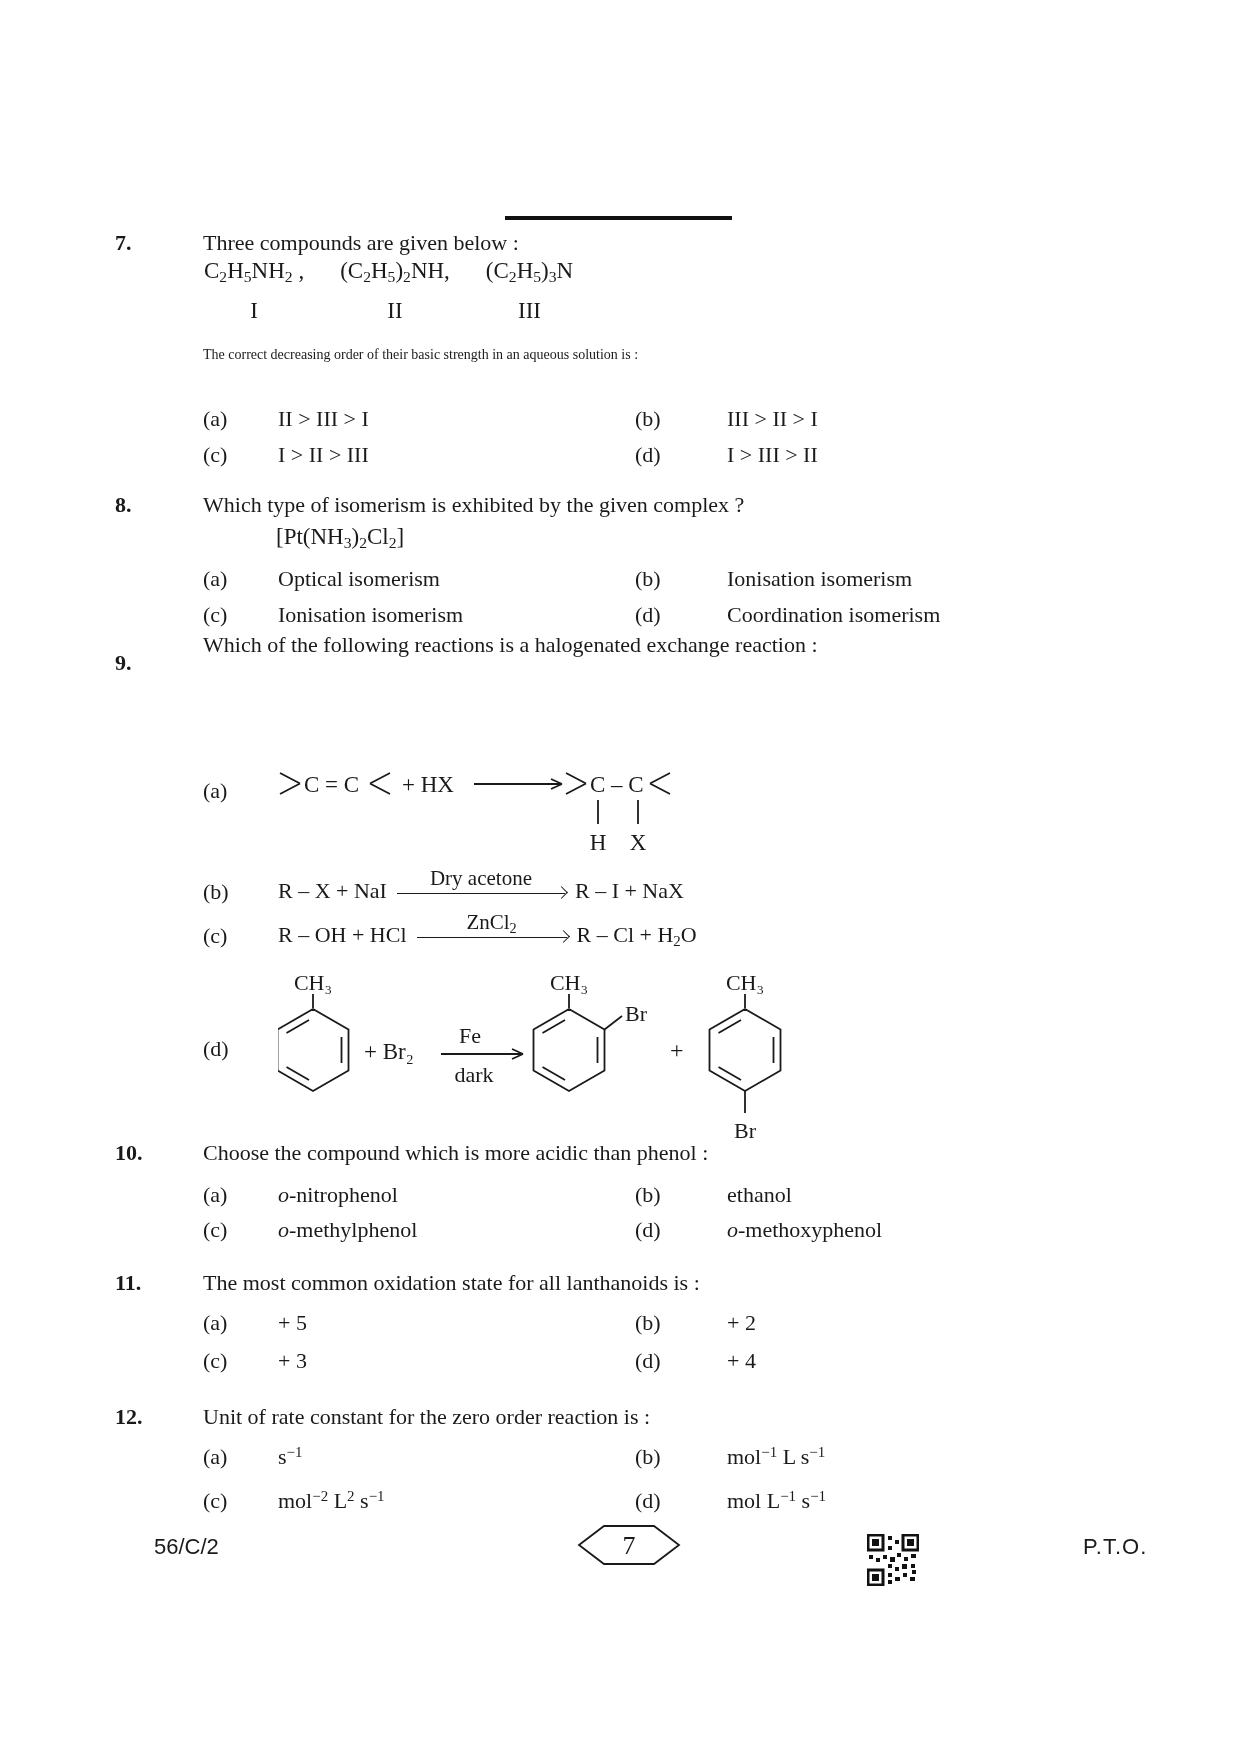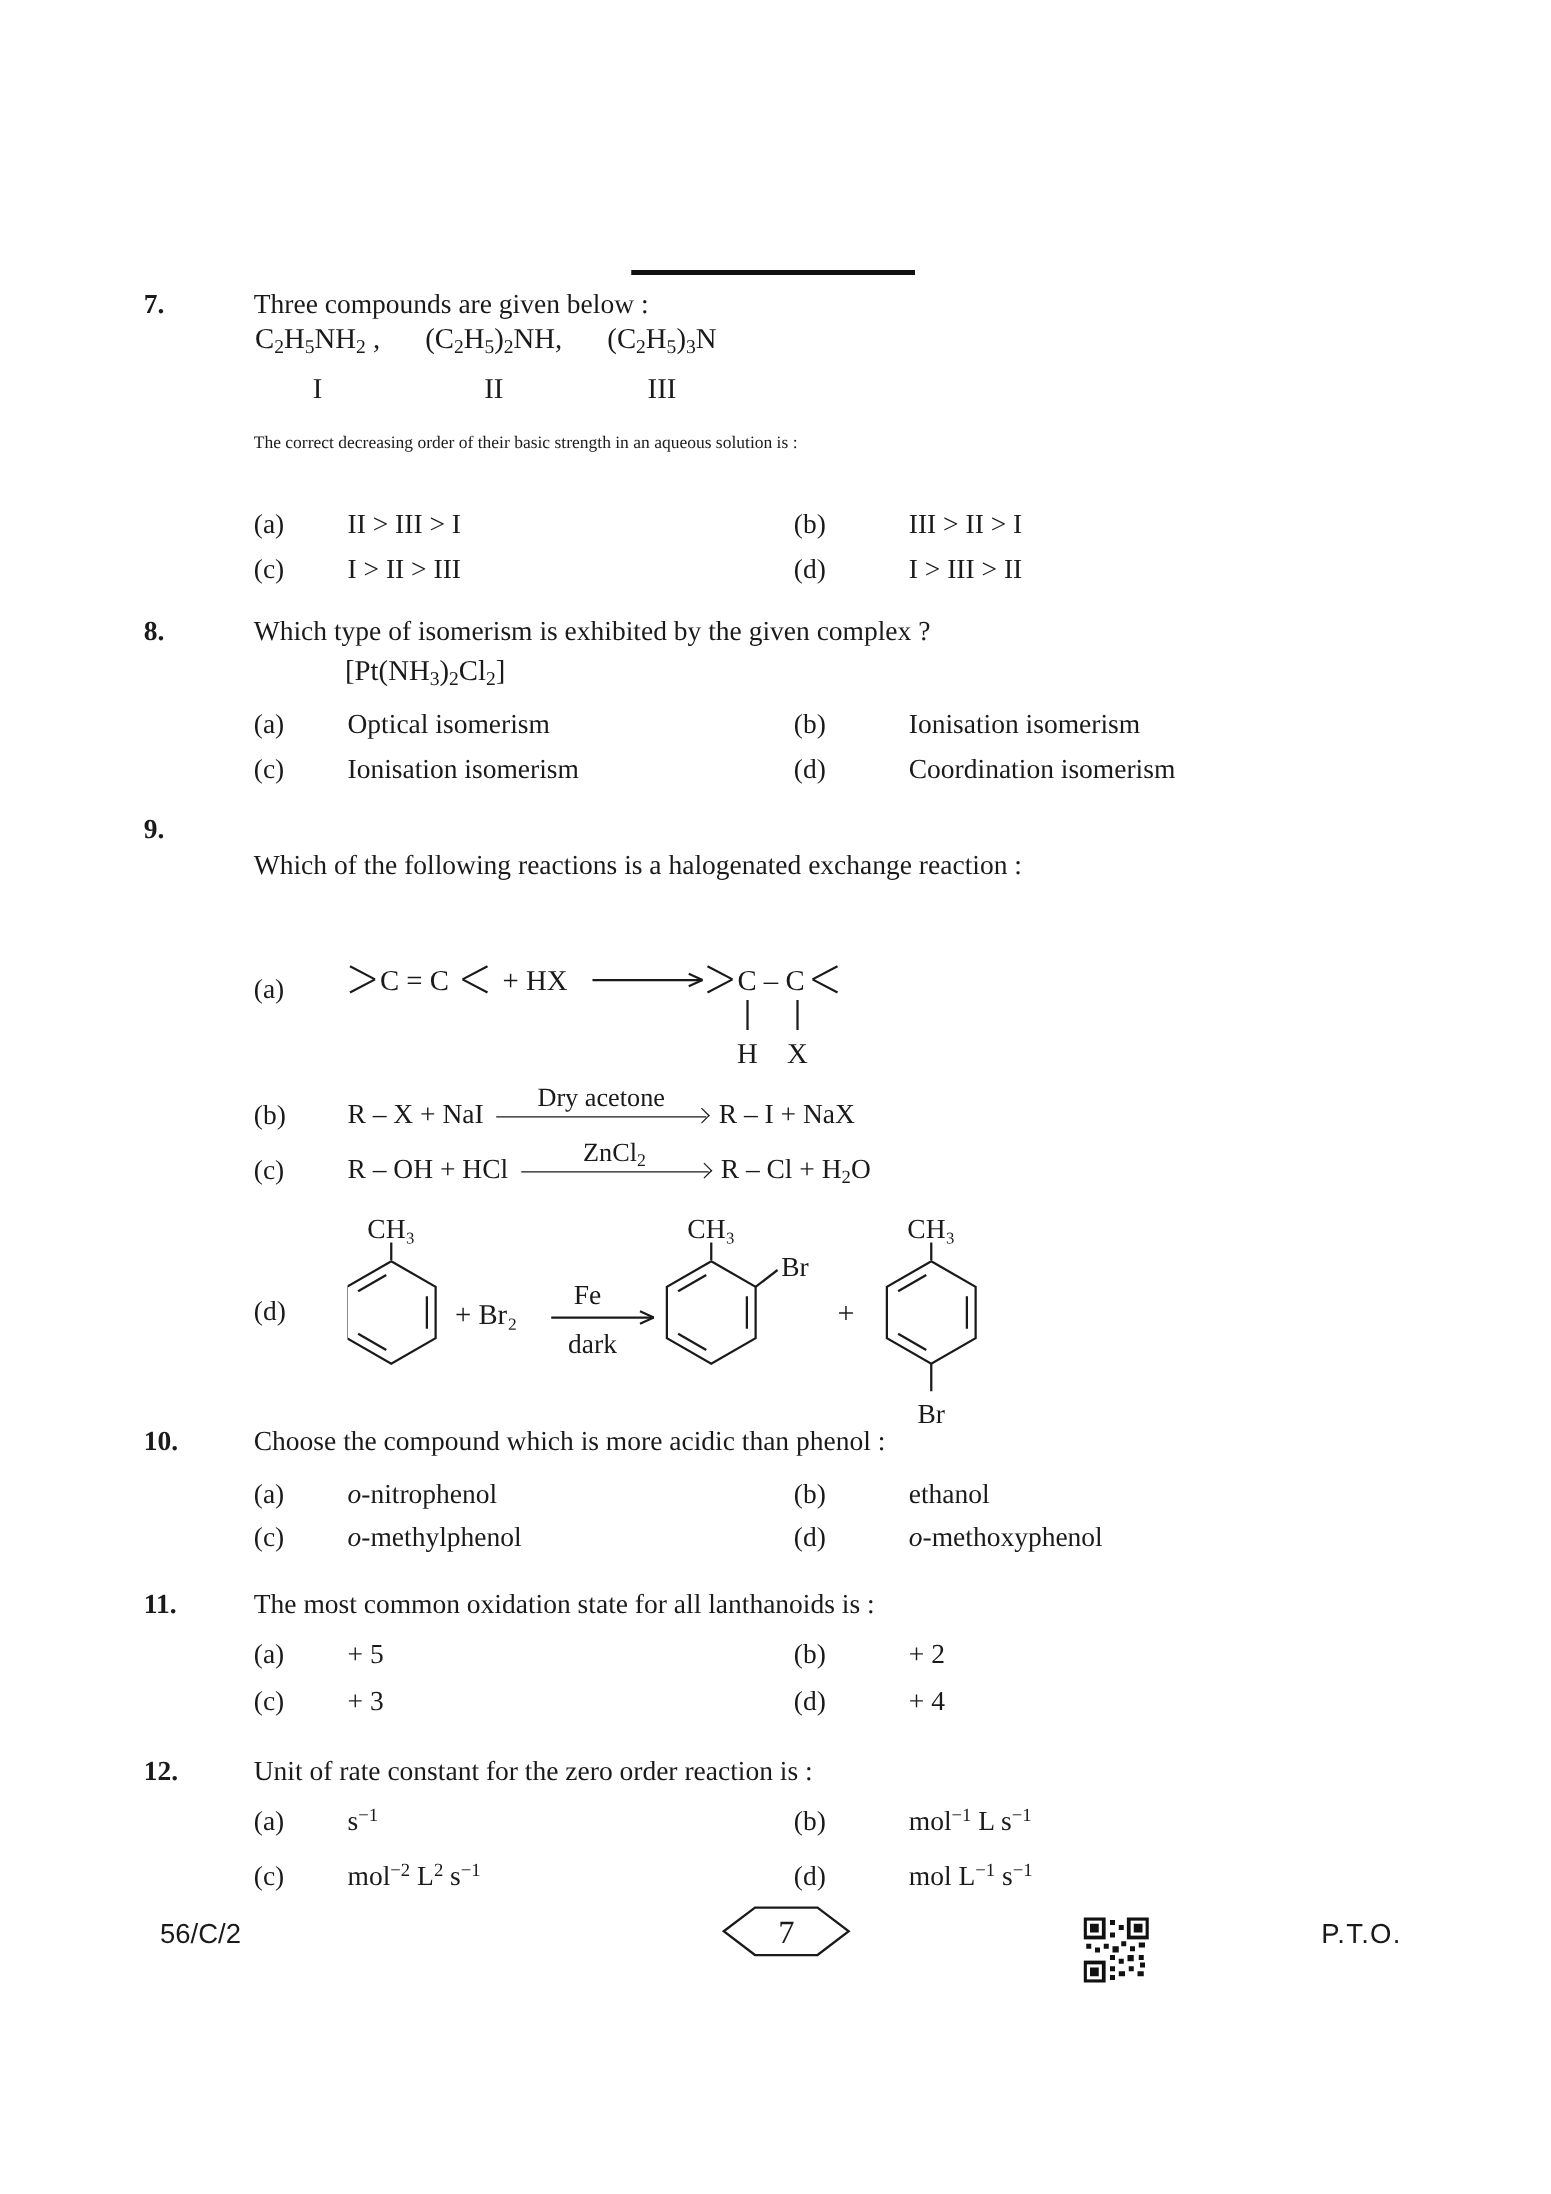--- a/index.html
+++ b/index.html
@@ -25,21 +25,21 @@
   .chem{white-space:nowrap;line-height:28px;}
   .rxn-arrow{display:inline-flex;flex-direction:column;align-items:center;
              margin:0 10px 4px 10px;min-width:168px;justify-content:center;}
   .rxn-arrow .rlabel{font-size:21px;line-height:24px;padding:0 8px;white-space:nowrap;}
   .rxn-arrow .shaft{position:relative;width:100%;height:0;border-top:1.7px solid #1a1a1a;margin-top:3px;margin-bottom:7px;}
   .rxn-arrow .shaft::after{content:"";position:absolute;right:-1px;top:-5.7px;width:8px;height:8px;
              border-top:1.7px solid #1a1a1a;border-right:1.7px solid #1a1a1a;transform:rotate(45deg);}
   sub{font-size:68%;vertical-align:baseline;position:relative;top:0.28em;line-height:0;}
   sup{font-size:68%;vertical-align:baseline;position:relative;top:-0.5em;line-height:0;}
   svg text{font-family:"Liberation Serif","DejaVu Serif",serif;fill:#1a1a1a;}
-  .footer-text{font-family:"Liberation Sans","DejaVu Sans",sans-serif;font-size:22px;}
+  .footer-text{font-family:"Liberation Sans","DejaVu Sans",sans-serif;font-size:22px;margin-left:26px;}
 </style>
 </head>
 <body>
 
 <div class="page">
 
   <div class="rule"></div>
 
   <div class="qnum" style="top:230px;">7.</div>
   <div class="qtitle" style="top:230px;">Three compounds are given below :</div>
@@ -85,21 +85,21 @@
     <span class="otext">Ionisation isomerism</span>
   </div>
   <div class="optrow" style="top:600px;">
     <span>(c)</span>
     <span class="otext">Ionisation isomerism</span>
     <span>(d)</span>
     <span class="otext">Coordination isomerism</span>
   </div>
 
   <div class="qnum" style="top:650px;">9.</div>
-  <div class="qtitle" style="top:679px;">Which of the following reactions is a halogenated exchange reaction :</div>
+  <div class="qtitle" style="top:632px;">Which of the following reactions is a halogenated exchange reaction :</div>
 
   <div class="abs" style="left:203px;top:778px;">(a)</div>
   <svg class="abs" style="left:278px;top:760px;" width="396" height="100" viewBox="0 0 396 100">
     <g stroke="#1a1a1a" stroke-width="1.8" fill="none">
       <path d="M2,13 L22,23.5 M2,34 L22,23.5"></path>
       <path d="M92,23.5 L112,13 M92,23.5 L112,34"></path>
       <line x1="196" y1="24" x2="284" y2="24"></line>
       <path d="M284,24 l-11,-5 M284,24 l-11,5"></path>
       <path d="M288,13 L308,23.5 M288,34 L308,23.5"></path>
       <path d="M372,23.5 L392,13 M372,23.5 L392,34"></path>

